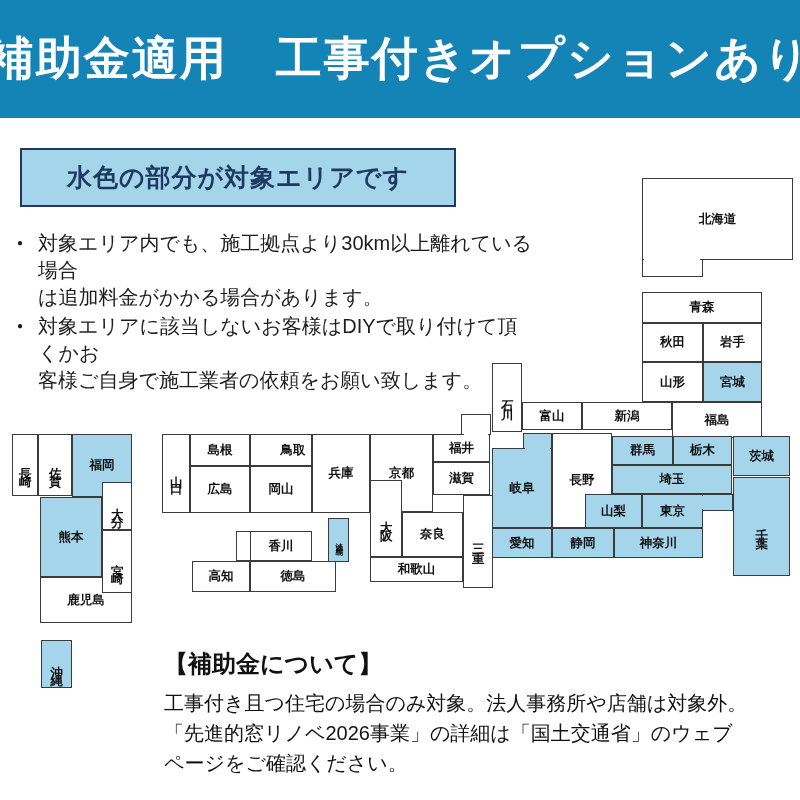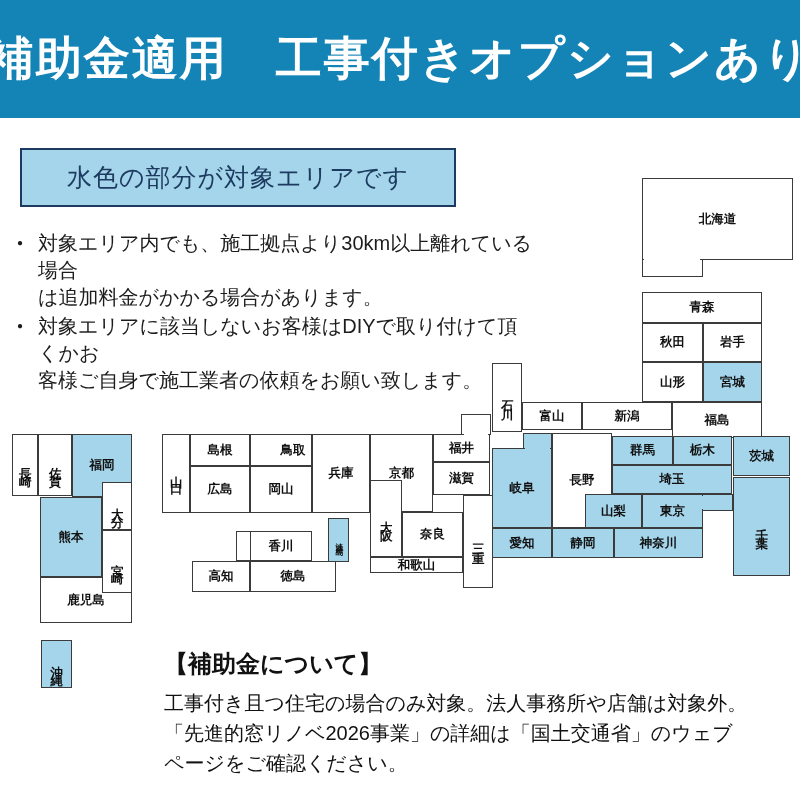--- a/index.html
+++ b/index.html
@@ -19,21 +19,21 @@
     color:#ffffff; font-size:46px; font-weight:700; letter-spacing:2px;
     white-space:pre;
   }
   
   .legend {
     position:absolute; left:20px; top:148px; width:436px; height:59px;
     background:var(--hl,#a4d5ea);
     border:2px solid var(--legend-line,#1d3b60);
     display:flex; align-items:center; justify-content:center;
   }
-  .legend span { font-size:25px; font-weight:400; color:var(--legend-line,#1d3b60); letter-spacing:1px; }
+  .legend span { font-size:25px; font-weight:700; color:var(--legend-line,#1d3b60); letter-spacing:1px; }
   
   .notes { position:absolute; left:14px; top:230px; width:520px; list-style:none; }
   .notes li { position:relative; padding-left:24px; margin-bottom:2px; }
   .notes li::before { content:"●"; position:absolute; left:3px; top:7px; font-size:10px; color:#1c1c1c; }
   .notes .ln { font-size:20px; line-height:27px; color:#1c1c1c; }
   
   .map { position:absolute; left:0; top:0; width:800px; height:800px; }
   .cell {
     position:absolute; background:#ffffff; border:1px solid var(--cell-line,#3b3b3b);
     display:flex; align-items:center; justify-content:center;
@@ -83,21 +83,21 @@
       <div class="cell" style="left: 672px; top: 402px; width: 90px; height: 36px;">福島</div>
       <div class="cell" style="left: 582px; top: 402px; width: 90px; height: 28px;">新潟</div>
       <div class="cell" style="left: 522px; top: 402px; width: 60px; height: 28px;">富山</div>
       <div class="cell vert" style="left: 492px; top: 363px; width: 30px; height: 69px;">石川</div>
       <div class="cell" style="left: 461px; top: 414px; width: 30px; height: 21px;"></div>
       <div class="cell" style="left: 433px; top: 434px; width: 57px; height: 28px;">福井</div>
       <div class="cell" style="left: 433px; top: 462px; width: 57px; height: 33px;">滋賀</div>
       <div class="cell" style="left: 370px; top: 434px; width: 63px; height: 78px;">京都</div>
       <div class="cell vert" style="left: 370px; top: 480px; width: 32px; height: 77px;">大阪</div>
       <div class="cell" style="left: 402px; top: 512px; width: 61px; height: 45px;">奈良</div>
-      <div class="cell" style="left: 370px; top: 557px; width: 93px; height: 16px;">和歌山</div>
+      <div class="cell" style="left: 370px; top: 557px; width: 93px; height: 25px;">和歌山</div>
       <div class="cell vert" style="left: 463px; top: 495px; width: 30px; height: 93px;">三重</div>
       <div class="cell" style="left: 312px; top: 434px; width: 58px; height: 79px;">兵庫</div>
       <div class="cell blue vert small" style="left: 328px; top: 518px; width: 21px; height: 44px;">淡路島</div>
       <div class="cell vert" style="left: 162px; top: 434px; width: 28px; height: 79px;">山口</div>
       <div class="cell" style="left: 190px; top: 434px; width: 60px; height: 32px;">島根</div>
       <div class="cell" style="left: 250px; top: 434px; width: 62px; height: 32px; padding-left: 24px;">鳥取</div>
       <div class="cell" style="left: 190px; top: 466px; width: 60px; height: 47px;">広島</div>
       <div class="cell" style="left: 250px; top: 466px; width: 62px; height: 47px;">岡山</div>
       <div class="cell" style="left: 192px; top: 531px; width: 58px; height: 30px; margin-left: 44px;">愛媛</div>
       <div class="cell" style="left: 250px; top: 531px; width: 62px; height: 30px;">香川</div>

